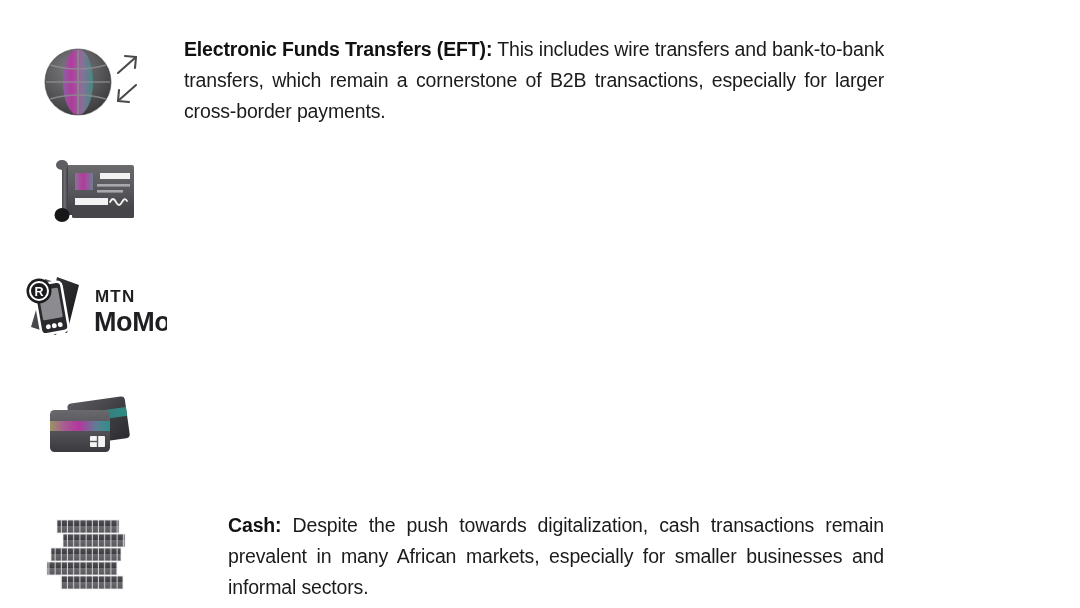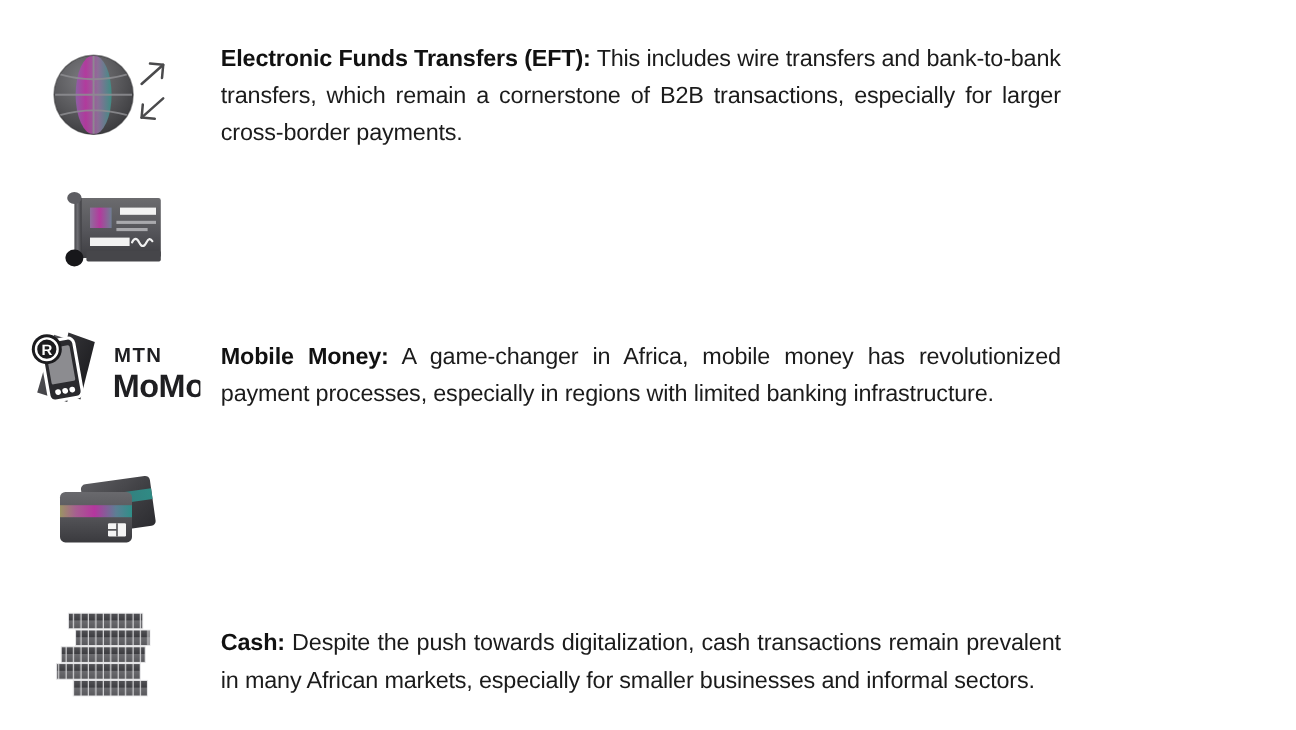--- a/index.html
+++ b/index.html
@@ -17,21 +17,21 @@
     height: 608px;
     background: #ffffff;
     overflow: hidden;
   }
 
   .row {
     position: absolute;
     left: 0;
     width: 908px;
     display: flex;
-    align-items: center;
+    align-items: flex-end;
   }
 
   .icon-cell {
     width: 184px;
     flex: 0 0 184px;
     display: flex;
     align-items: center;
     justify-content: center;
     position: relative;
   }
@@ -54,21 +54,21 @@
   .para .lead {
     font-weight: bold;
     color: #111111;
   }
 
   
   #row-eft     { top: 28px;  }
   #row-cheques { top: 148px; }
   #row-momo    { top: 268px; }
   #row-cards   { top: 385px; }
-  #row-cash    { top: 498px; }
+  #row-cash    { top: 498px; gap: 44px; }
 
   #row-eft .icon-cell     { height: 92px; }
   #row-cheques .icon-cell { height: 86px; }
   #row-momo .icon-cell    { height: 80px; }
   #row-cards .icon-cell   { height: 86px; }
   #row-cash .icon-cell    { height: 96px; }
 
   #row-eft .text-cell     { padding-top: 6px;  }
   #row-cheques .text-cell { padding-top: 10px; }
   #row-momo .text-cell    { padding-top: 10px; }
@@ -188,23 +188,20 @@
 
           <circle cx="16" cy="16" r="12.5" fill="#1c1c1f"></circle>
           <circle cx="16" cy="16" r="9" fill="none" stroke="#ffffff" stroke-width="2"></circle>
           <text x="16" y="21" font-family="'Liberation Sans',sans-serif" font-size="12.5" font-weight="bold" fill="#ffffff" text-anchor="middle">R</text>
         </g>
 
         <text x="78" y="31" font-family="'Liberation Sans',sans-serif" font-size="17" font-weight="bold" letter-spacing="1.2" fill="#1f1f22">MTN</text>
         <text x="77" y="60" font-family="'Liberation Sans',sans-serif" font-size="27" font-weight="bold" letter-spacing="-0.4" fill="#1f1f22">MoMo</text>
       </svg>
     </div>
-    <div class="text-cell">
-      <p class="para"><span class="lead">Mobile Money:</span><span> A game-changer in Africa, mobile money has revolutionized payment pro­cesses, especially in regions with limited banking infrastructure.</span></p>
-    </div>
   </div>
 
   <div class="row" id="row-cards">
     <div class="icon-cell">
       <svg class="icon-svg" width="100" height="76" viewBox="0 0 100 76">
         <defs>
           <linearGradient id="gCardBack" x1="0" y1="0" x2="1" y2="1">
             <stop offset="0%" stop-color="#5c5c60"></stop>
             <stop offset="60%" stop-color="#3d3d41"></stop>
             <stop offset="100%" stop-color="#2c2c30"></stop>

